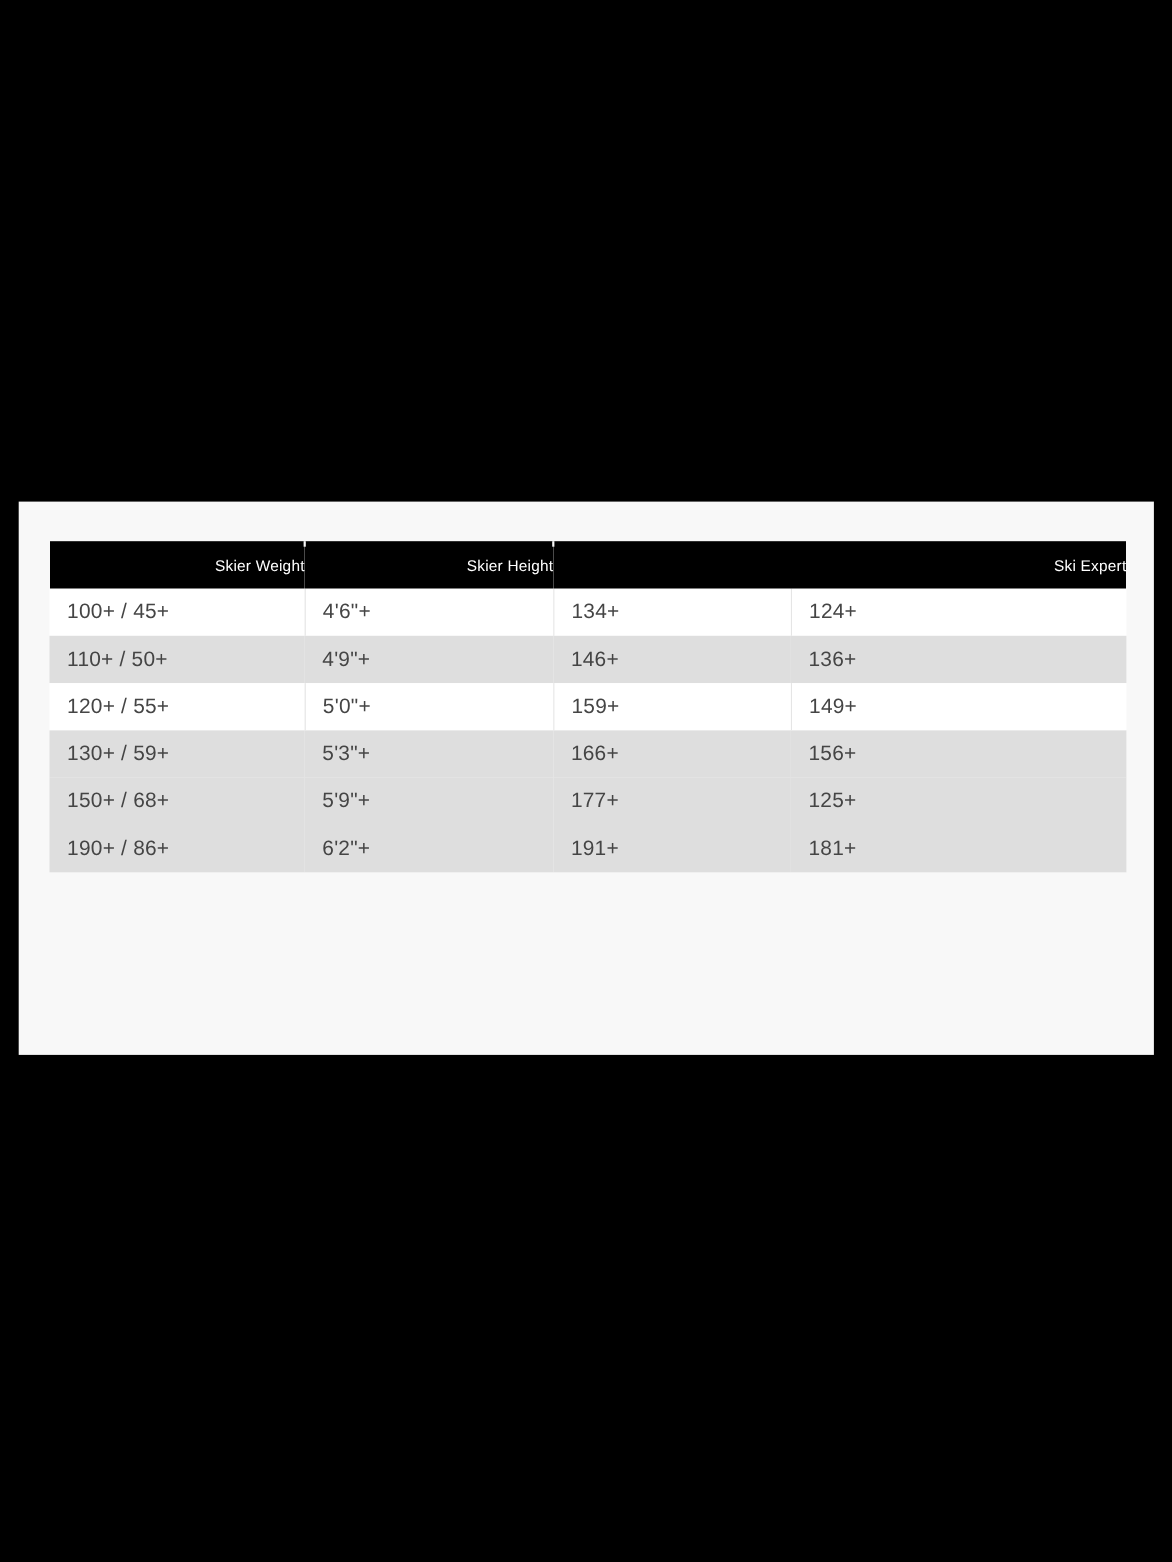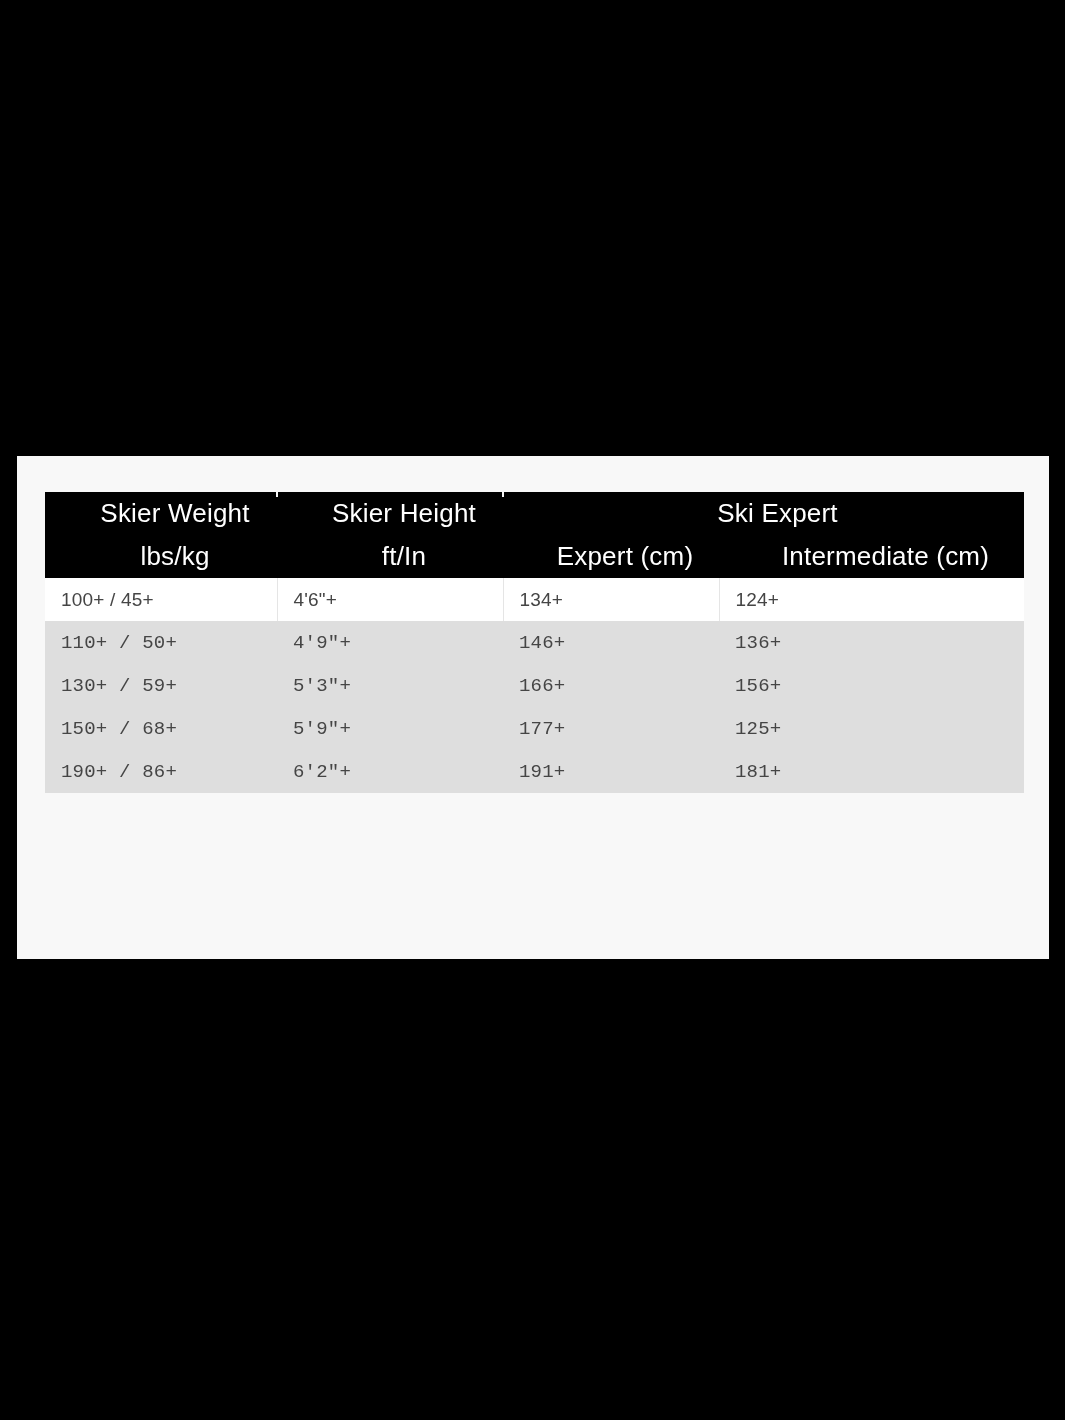--- a/index.html
+++ b/index.html
@@ -25,23 +25,23 @@
     position: absolute;
     left: 28px; top: 36px;
     width: 979px;
     border-collapse: collapse;
     table-layout: fixed;
   }
   thead th {
     background: var(--header-bg, #000000);
     color: var(--header-text, #ffffff);
     font-weight: 400;
-    font-size: 26px;
+    font-size: 14px;
     letter-spacing: 0.2px;
-    text-align: center;
+    text-align: right;
     padding: 0 0 0 28px;
     height: 43px;
     position: relative;
     white-space: nowrap;
   }
   
   thead tr.group-row th.notch::before {
     content: "";
     position: absolute;
     left: -1px; top: 0;
@@ -51,59 +51,59 @@
   tbody td {
     height: 43px;
     font-size: 19px;
     letter-spacing: 0.2px;
     color: var(--row-text, #454545);
     padding: 0 0 0 16px;
     white-space: nowrap;
   }
   tbody tr.plain { background: var(--row-bg, #ffffff); }
   tbody tr.plain td + td { border-left: 1px solid var(--divider, #e5e5e5); }
-  tbody tr.alt { background: var(--row-alt-bg, #dedede); font-family: Liberation Mono, monospace; }
+  tbody tr.alt { background: var(--row-alt-bg, #dedede); }
 </style>
 </head>
 <body>
 
 <div class="page">
   <div class="card">
     <table class="size-chart">
       <colgroup>
         <col style="width:232px">
         <col style="width:226px">
         <col style="width:216px">
         <col style="width:305px">
       </colgroup>
       <thead>
         <tr class="group-row">
           <th>Skier Weight</th>
           <th class="notch">Skier Height</th>
           <th class="notch" colspan="2">Ski Expert</th>
         </tr>
-        <tr class="sub-row">
-          <th>lbs/kg</th>
-          <th>ft/In</th>
-          <th>Expert (cm)</th>
-          <th>Intermediate (cm)</th>
-        </tr>
       </thead>
       <tbody id="table-body">
           <tr class="plain">
             <td>100+ / 45+</td>
             <td>4'6"+</td>
             <td>134+</td>
             <td>124+</td>
           </tr>
           <tr class="alt">
             <td>110+ / 50+</td>
             <td>4'9"+</td>
             <td>146+</td>
             <td>136+</td>
+          </tr>
+          <tr class="plain">
+            <td>120+ / 55+</td>
+            <td>5'0"+</td>
+            <td>159+</td>
+            <td>149+</td>
           </tr>
           <tr class="alt">
             <td>130+ / 59+</td>
             <td>5'3"+</td>
             <td>166+</td>
             <td>156+</td>
           </tr>
           <tr class="alt">
             <td>150+ / 68+</td>
             <td>5'9"+</td>

